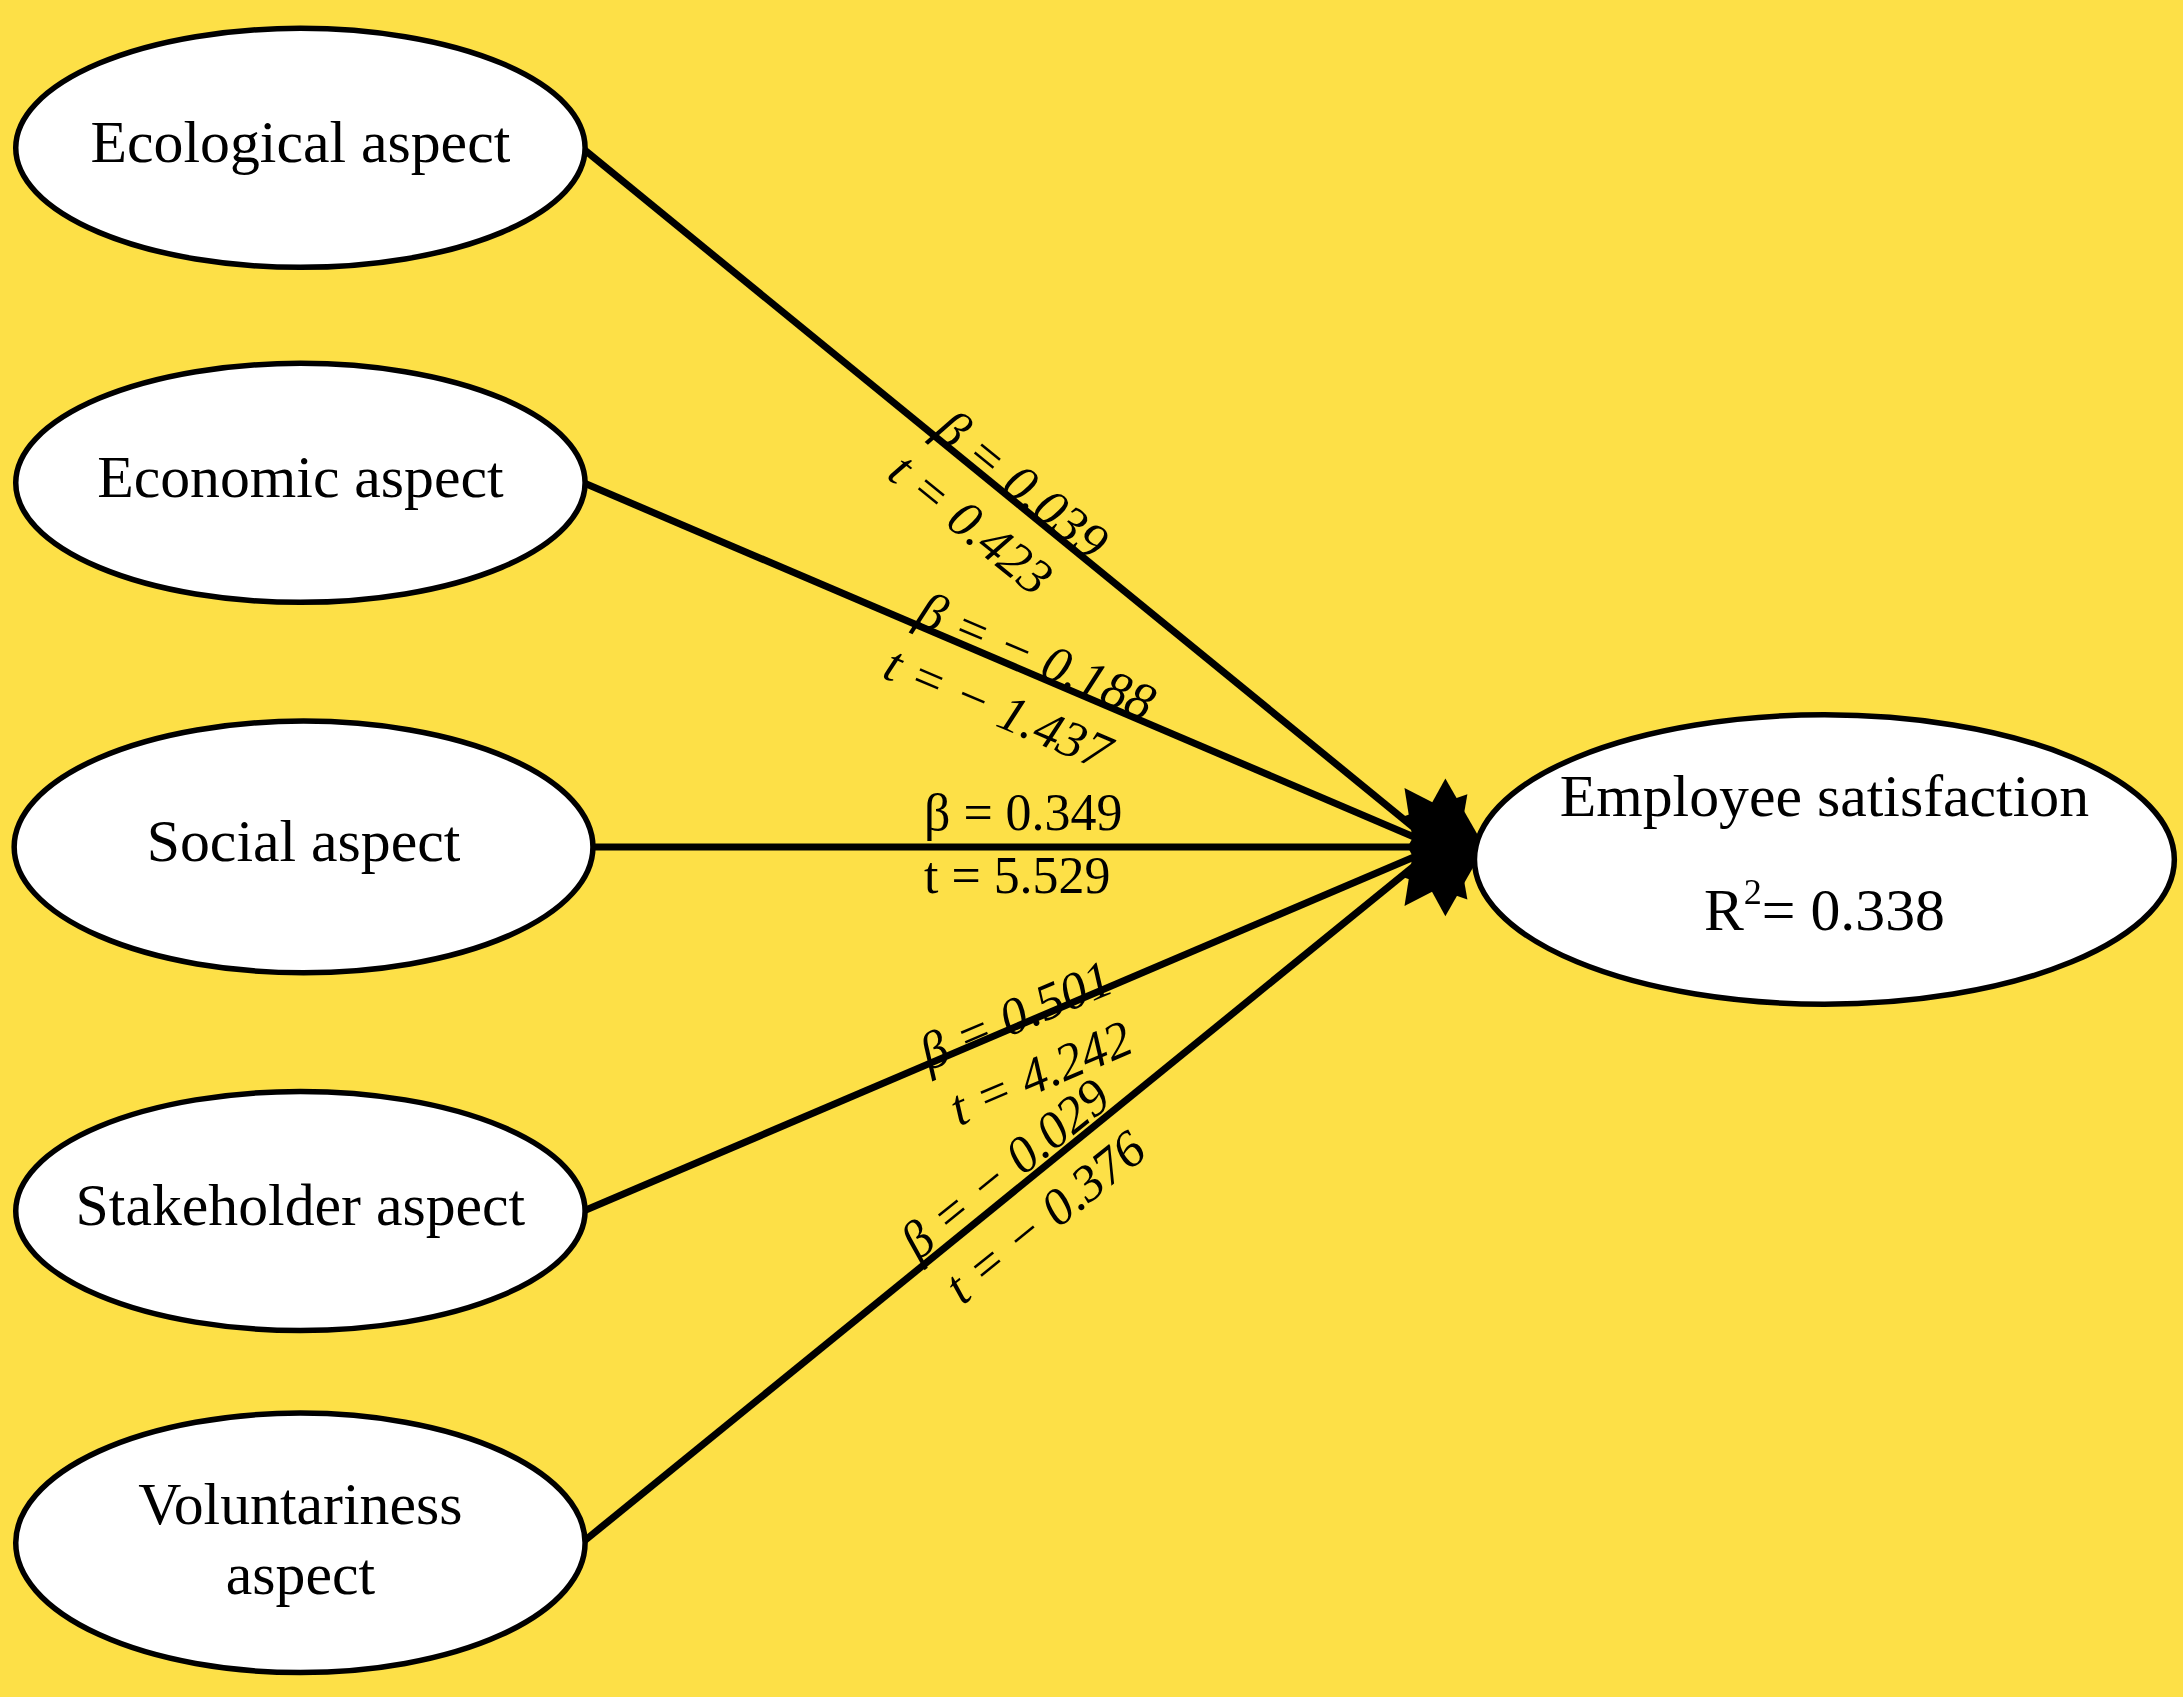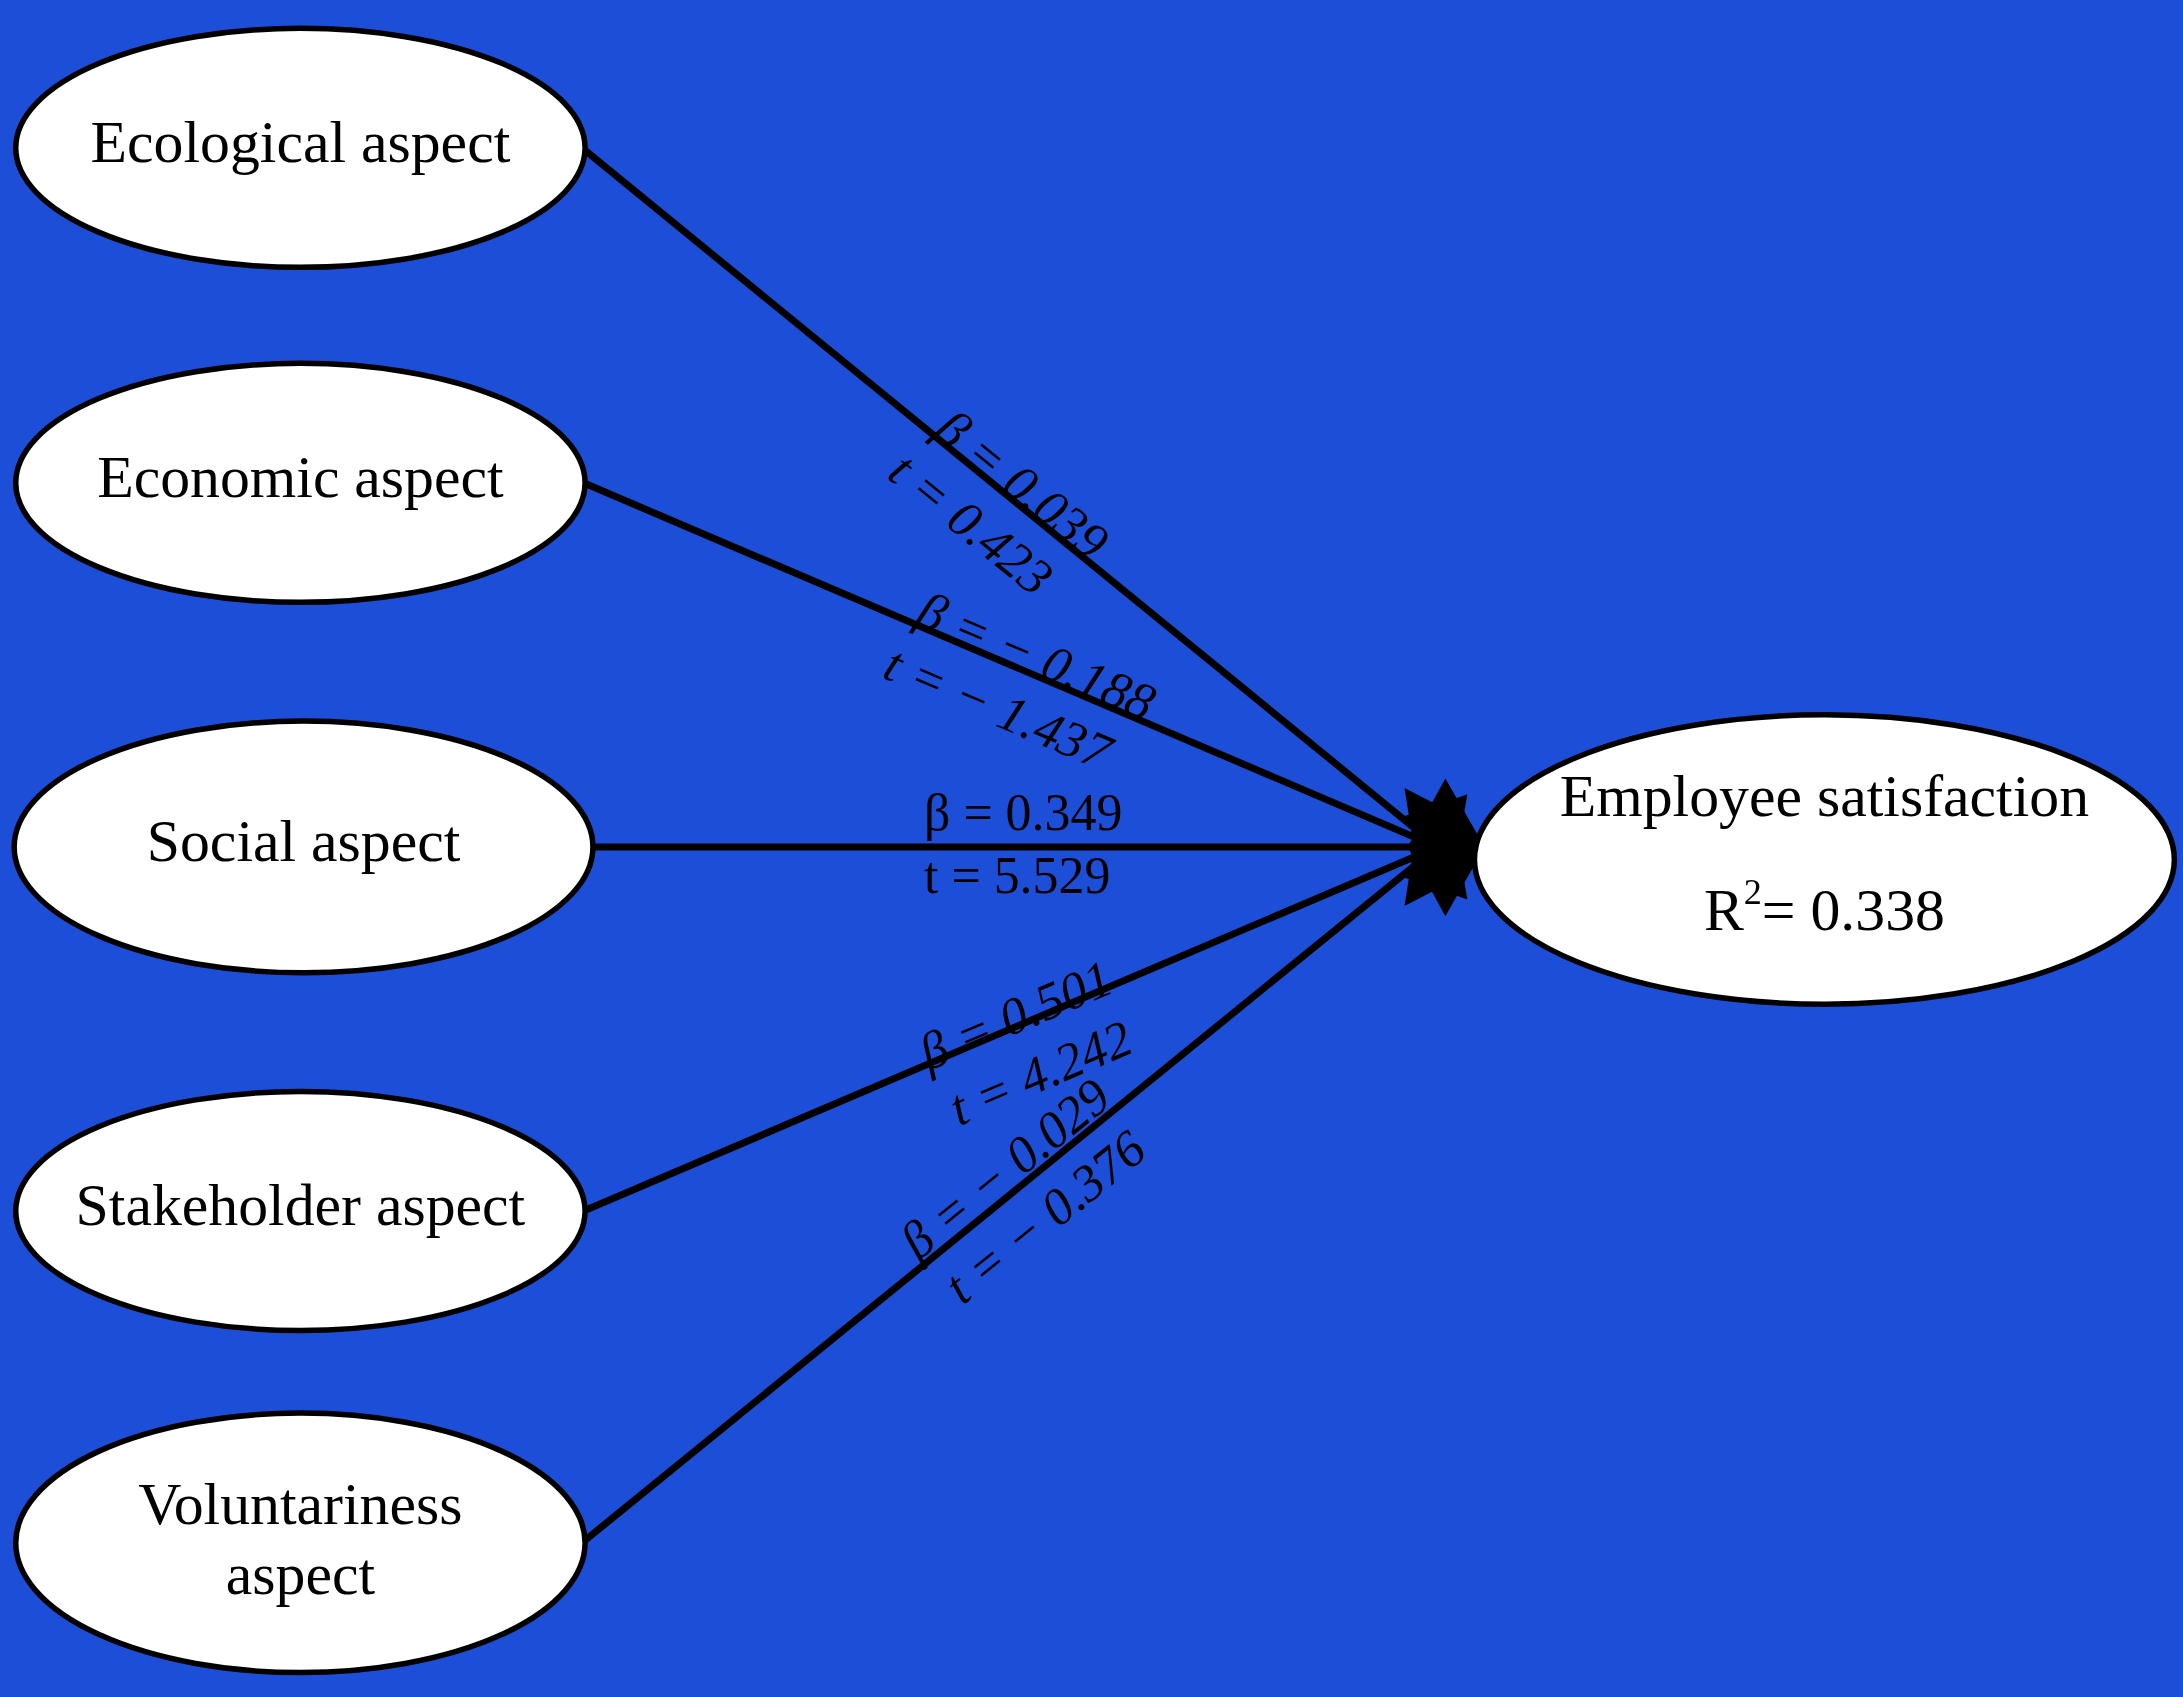--- a/index.html
+++ b/index.html
@@ -7,21 +7,21 @@
     padding: 0;
     background: #ffffff;
   }
   body {
     font-family: "Liberation Serif", "DejaVu Serif", serif;
   }
   #diagram-root {
     position: relative;
     width: 2183px;
     height: 1697px;
-    background: #1d4ed8;
+    background: #fde047;
     overflow: hidden;
   }
   svg#path-diagram {
     position: absolute;
     left: 0;
     top: 0;
     width: 2183px;
     height: 1697px;
     display: block;
   }

